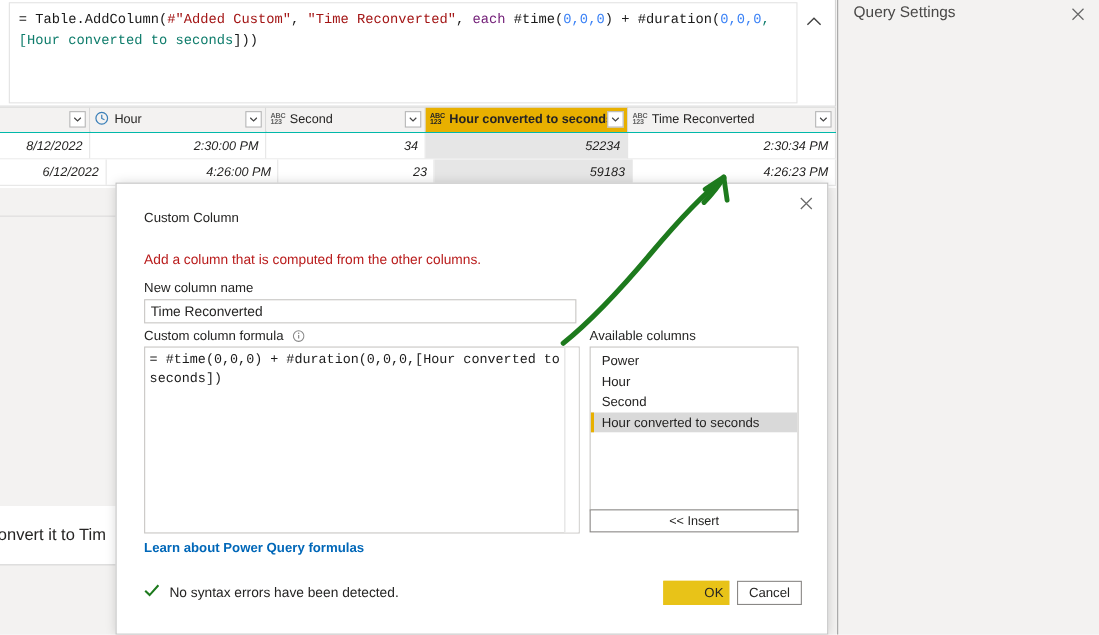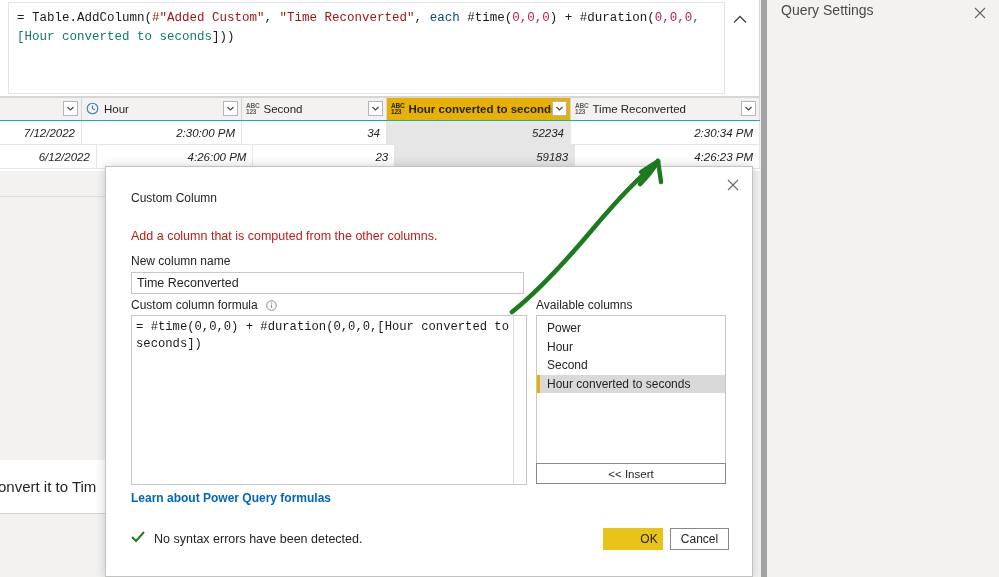--- a/index.html
+++ b/index.html
@@ -20,22 +20,22 @@
     background: #ffffff; border: 1px solid #d6d6d6; border-left: none; border-top: none;
   }
   .fb-inner {
     position: absolute; left: 8px; top: 2px; right: 34px; bottom: 2px;
     border: 1px solid #e3e3e3; background: #fff; padding: 6px 6px 6px 8px;
     font-family: "Liberation Mono", monospace; font-size: 12.5px;
     line-height: 19px; white-space: pre-wrap; overflow: hidden;
   }
   .tok-plain { color: #1a1a1a; }
   .tok-str   { color: #a31515; }
-  .tok-kw    { color: #0c4a6e; }
-  .tok-num   { color: #be185d; text-align: right; }
+  .tok-kw    { color: #701a75; }
+  .tok-num   { color: #3b82f6; text-align: right; }
   .tok-fld   { color: #0e7c6b; }
   .fb-chevron {
     position: absolute; right: 8px; top: 8px; width: 22px; height: 22px;
     display: flex; align-items: center; justify-content: center; cursor: pointer;
   }
 
   
   .grid { position: absolute; left: 0; top: 97px; width: 760px; height: 74px; background: #fff; }
   .grid-header { display: flex; height: 24px; background: #f3f2f1;
                  border-top: 1px solid #d6d6d6; border-bottom: 2px solid #01b8aa; }
@@ -76,21 +76,21 @@
   }
   .back-text { font-size: 15px; color: #252423; white-space: nowrap; margin-left: -2px; }
   .back-strip {
     position: absolute; left: 0; top: 0; width: 108px; height: 26px;
     background: #f3f2f1; border-bottom: 1px solid #dcdcdc;
   }
 
   
   .qs {
     position: absolute; left: 761px; top: 0; width: 238px; height: 577px;
-    background: #f3f2f1; border-left: 6px solid #a3a3a3;
+    background: #f3f2f1; border-left: 1px solid #a3a3a3;
   }
   .qs-title { position: absolute; left: 14px; top: 2px; font-size: 14px; color: #494847; }
   .qs-close { position: absolute; right: 10px; top: 4px; width: 18px; height: 18px;
               display: flex; align-items: center; justify-content: center; cursor: pointer; }
 
   
   .dialog {
     position: absolute; left: 105px; top: 166px; width: 648px; height: 411px;
     background: #fff; border: 1px solid #c2c2c2;
     box-shadow: 0 0 10px rgba(0,0,0,.18);
@@ -225,21 +225,21 @@
         <span class="hlabel">Time Reconverted</span>
         <span class="hdrop">
             <svg width="7" height="5" viewBox="0 0 7 5">
               <path d="M0.5 1 L3.5 4 L6.5 1" stroke="#444" stroke-width="1.1" fill="none"></path>
             </svg>
           </span>
       </div>
     </div>
 
     <div class="grow">
-      <div class="gcell" style="width:82px">7/12/2022</div>
+      <div class="gcell" style="width:82px">8/12/2022</div>
       <div class="gcell" style="width:160px">2:30:00 PM</div>
       <div class="gcell" style="width:145px">34</div>
       <div class="gcell shade" style="width:184px">52234</div>
       <div class="gcell" style="width:189px">2:30:34 PM</div>
     </div>
     <div class="grow">
       <div class="gcell" style="width:99px">6/12/2022</div>
       <div class="gcell" style="width:160px">4:26:00 PM</div>
       <div class="gcell" style="width:145px">23</div>
       <div class="gcell shade" style="width:184px">59183</div>

